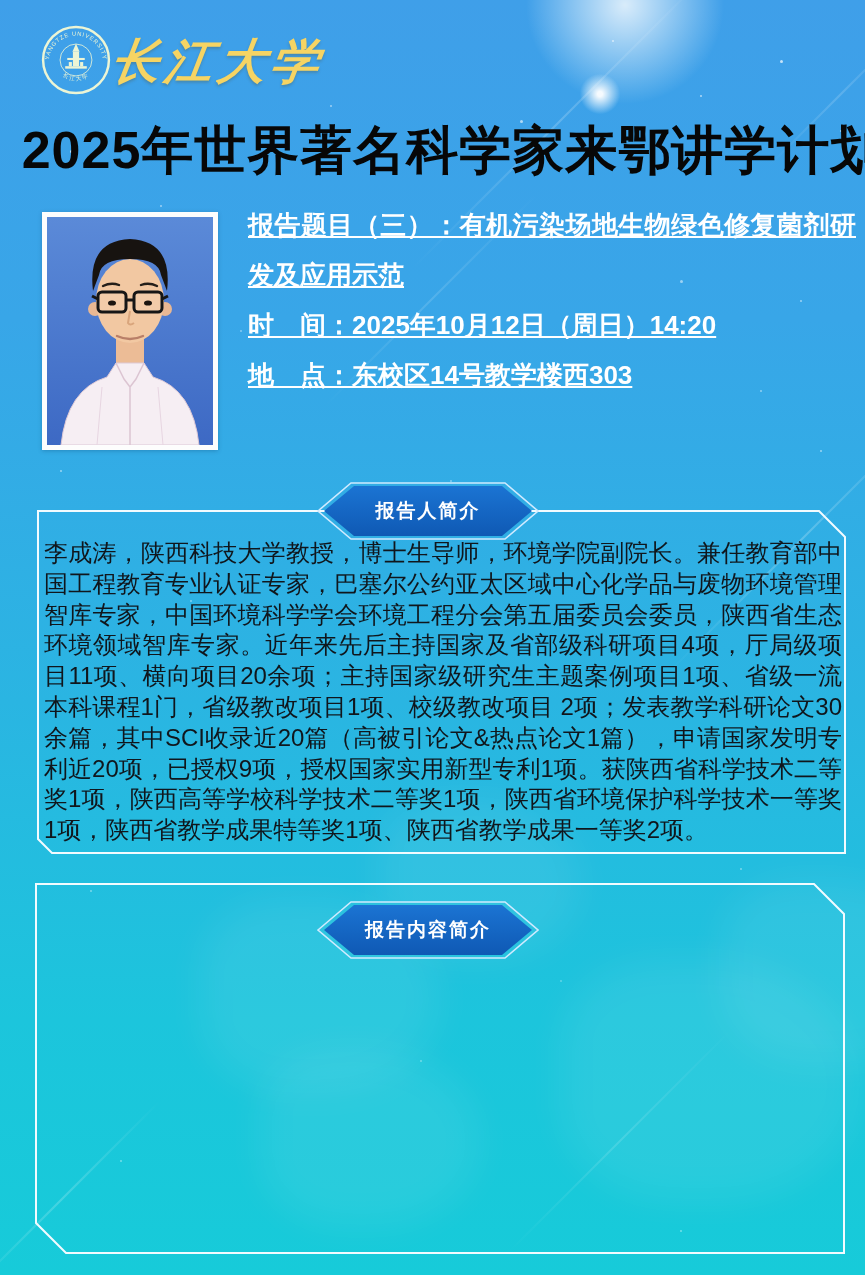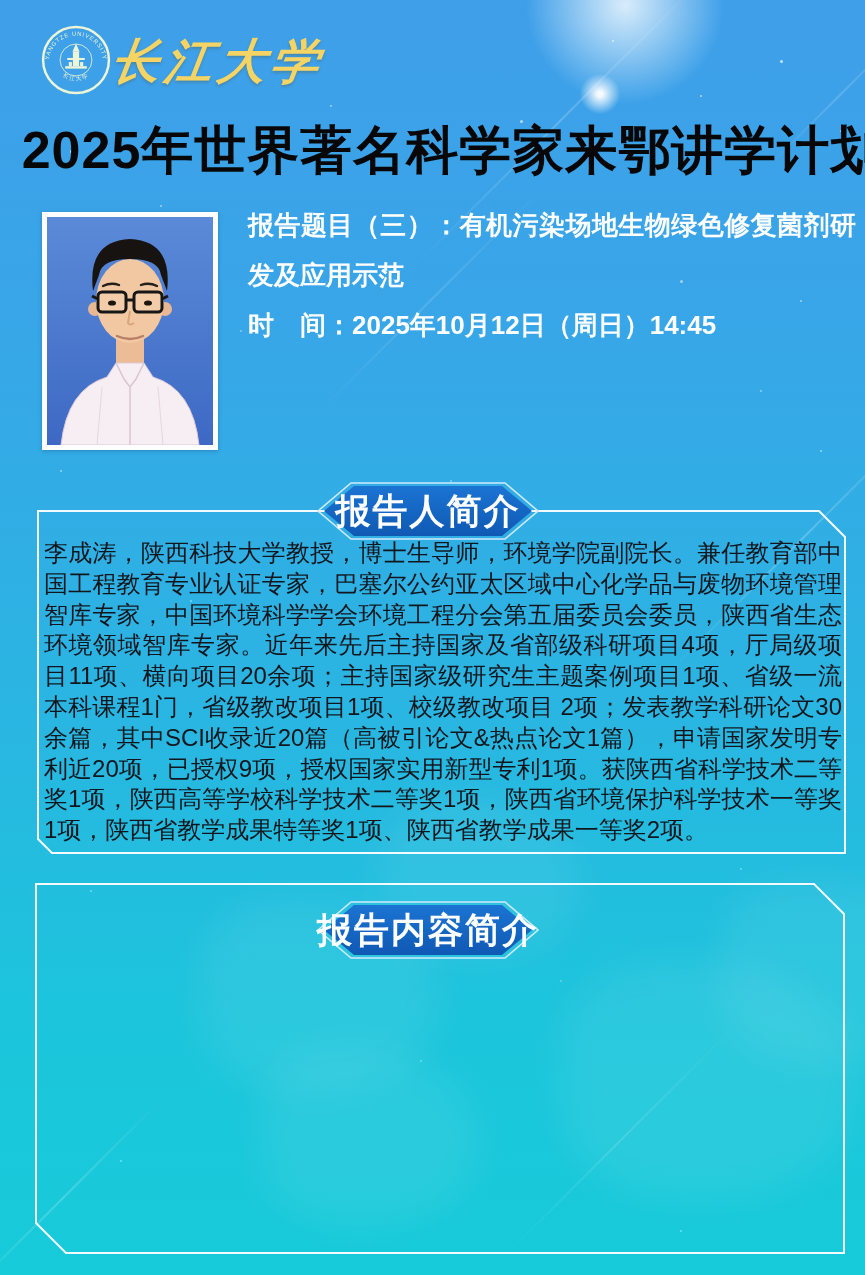--- a/index.html
+++ b/index.html
@@ -19,28 +19,28 @@
   
   .title{position:absolute;left:0;top:116px;width:100%;margin:0;text-align:center;
     font-size:52px;font-weight:800;color:#070707;letter-spacing:1px;padding-left:20px;}
   
   .photo-frame{position:absolute;left:42px;top:212px;width:176px;height:238px;background:#fdfdfd;
     padding:0;box-shadow:0 1px 4px rgba(0,40,80,.25);}
   .photo-frame svg{position:absolute;left:5px;top:5px;}
   
   .details{position:absolute;left:248px;top:200px;width:608px;color:#ffffff;font-weight:bold;
     font-size:26px;line-height:50px;text-align:justify;}
-  .details p{margin:0;}
+  .details p{margin:0;text-decoration:underline;}
   
   .boxsvg{position:absolute;pointer-events:none;}
   
   .badge{position:absolute;width:222px;height:58px;}
   .badge svg{position:absolute;left:0;top:0;}
   .badge span{position:absolute;inset:0;display:flex;align-items:center;justify-content:center;
-    color:#ffffff;font-size:35px;font-weight:bold;letter-spacing:2px;}
+    color:#ffffff;font-size:19px;font-weight:bold;letter-spacing:2px;}
   .badge1{left:317px;top:482px;}
   .badge2{left:317px;top:857px;margin-top:44px;}
   
   .bio{position:absolute;left:44px;top:538px;width:798px;font-size:24px;line-height:30.8px;
     color:#10161c;font-weight:500;text-align:justify;}
   .content{position:absolute;left:44px;top:920px;width:798px;font-size:26px;line-height:47px;
     color:#10161c;font-weight:500;text-align:justify;letter-spacing:0.5px;}
 </style>
 </head>
 <body>
@@ -146,21 +146,22 @@
       <ellipse cx="65" cy="86" rx="4" ry="2.6" fill="#1b1510"></ellipse>
         <ellipse cx="101" cy="86" rx="4" ry="2.6" fill="#1b1510"></ellipse>
 
       <path d="M83 94 L81 106 Q83 109 87 106" fill="none" stroke="#d9a57c" stroke-width="2"></path>
       <path d="M70 119 Q83 125 96 119" fill="none" stroke="#b97f68" stroke-width="2.4" stroke-linecap="round"></path>
     </svg>
   </div>
 
   <div class="details">
     <p>报告题目（三）：有机污染场地生物绿色修复菌剂研发及应用示范</p>
-    <p>时　间：2025年10月12日（周日）14:45</p>
+    <p>时　间：2025年10月12日（周日）14:20</p>
+    <p>地　点：东校区14号教学楼西303</p>
   </div>
 
   <svg class="boxsvg" style="left:37px;top:510px;" width="809" height="344">
     <polygon points="1,1 782,1 808,27 808,343 15,343 1,329" fill="none" stroke="#f2fbff" stroke-width="2"></polygon>
   </svg>
   <div class="badge badge1">
     <svg width="222" height="58" viewBox="0 0 222 58">
       <defs>
         <linearGradient id="bg1" x1="0" y1="0" x2="0" y2="1">
           <stop offset="0" stop-color="#1b74d3"></stop>

